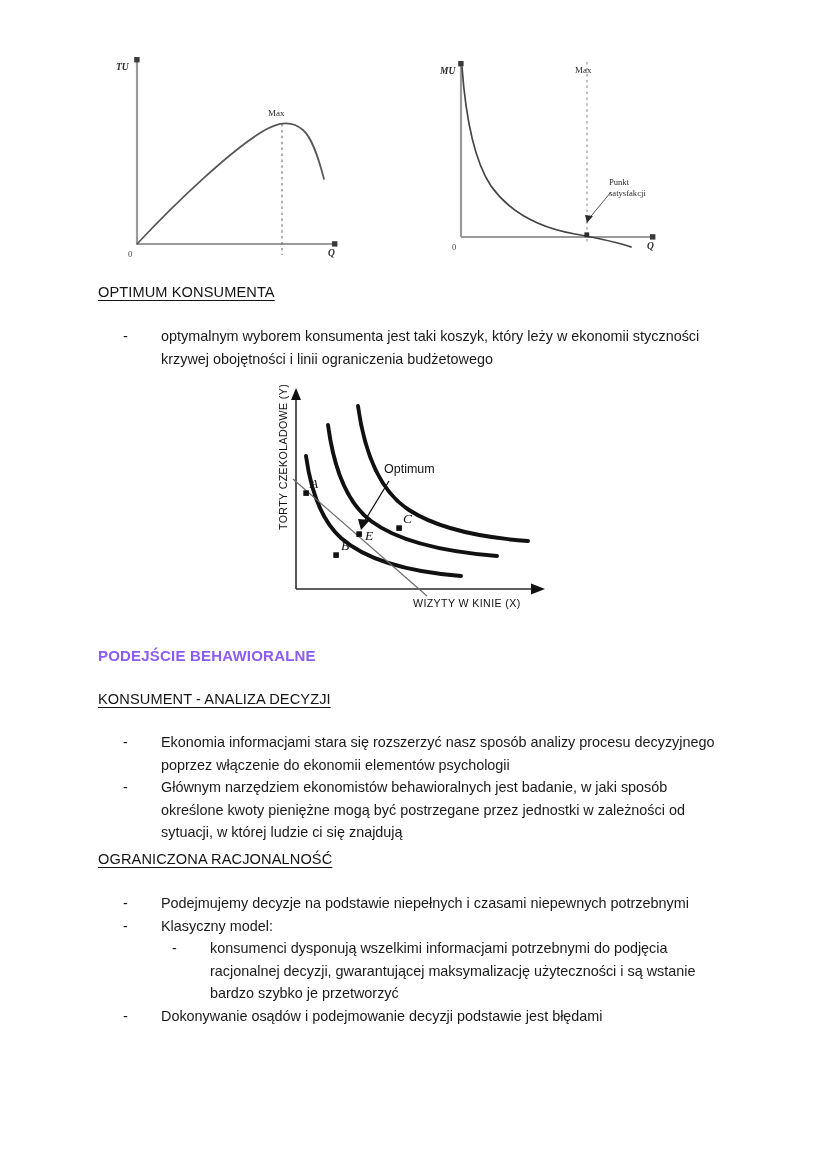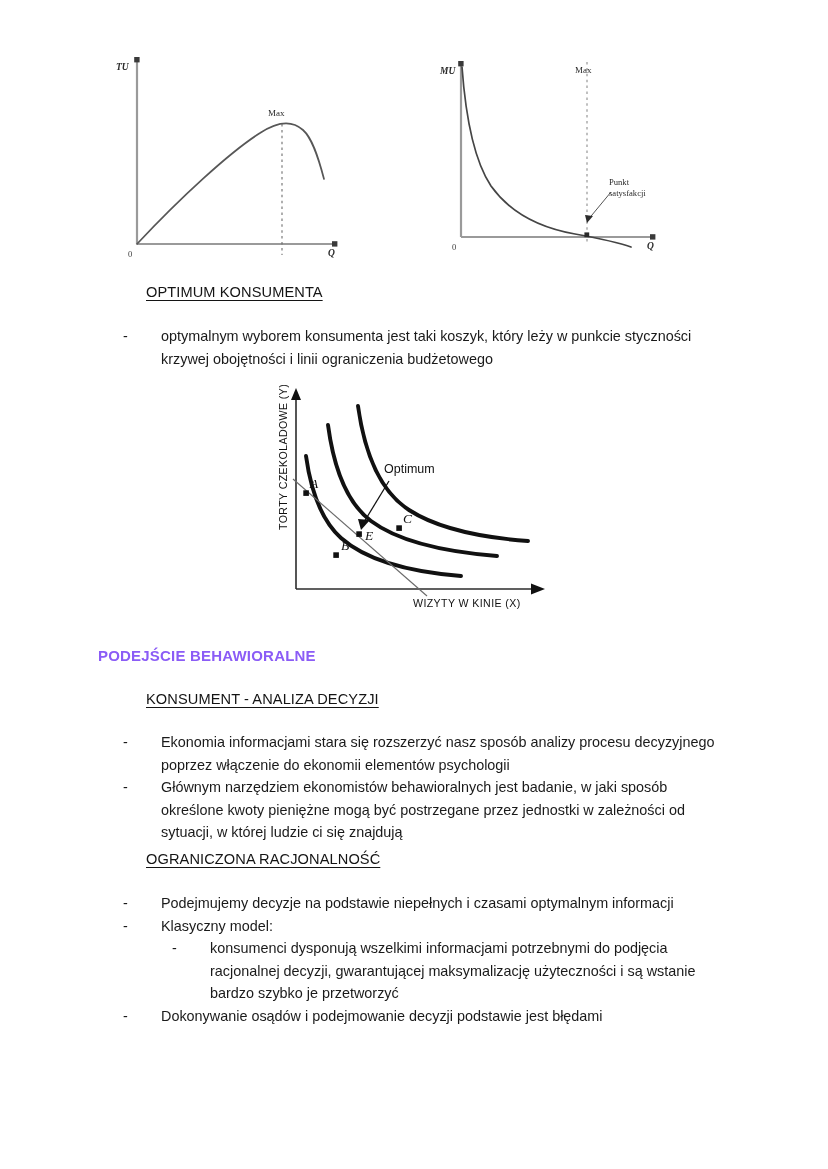--- a/index.html
+++ b/index.html
@@ -38,21 +38,20 @@
 
   
   .heading-underline {
     position: absolute;
     font-size: 14.6px;
     letter-spacing: 0.1px;
     text-decoration: underline;
     text-underline-offset: 2.5px;
     color: #141414;
     white-space: nowrap;
-    margin-left: 48px;
   }
   .heading-bold {
     position: absolute;
     font-size: 15px;
     font-weight: bold;
     letter-spacing: 0.2px;
     color: #8b5cf6;
     white-space: nowrap;
   }
 
@@ -129,21 +128,21 @@
         <text x="174" y="148" font-family="'Liberation Serif', serif" font-size="8.6" fill="#2b2b2b">satysfakcji</text>
       </svg>
     </div>
   </div>
 
   <div class="heading-underline" style="left:98px; top:284px;">OPTIMUM KONSUMENTA</div>
 
   <div class="bullets" style="left:123px; top:325px; width:600px;">
     <div class="bullet">
       <span class="dash">-</span>
-      <span class="btxt">optymalnym wyborem konsumenta jest taki koszyk, który leży w punkcie styczności krzywej obojętności i linii ograniczenia budżetowego</span>
+      <span class="btxt">optymalnym wyborem konsumenta jest taki koszyk, który leży w ekonomii styczności krzywej obojętności i linii ograniczenia budżetowego</span>
     </div>
   </div>
 
   <div class="fig-opt">
     <svg width="300" height="240" viewBox="0 0 300 240">
 
       <line x1="31" y1="209" x2="270" y2="209" stroke="#2b2b2b" stroke-width="1.6"></line>
       <line x1="31" y1="209" x2="31" y2="18" stroke="#2b2b2b" stroke-width="1.6"></line>
       <polygon points="31,8 26,20 36,20" fill="#111"></polygon>
       <polygon points="280,209 266,203.5 266,214.5" fill="#111"></polygon>
@@ -187,21 +186,21 @@
       <span class="dash">-</span>
       <span class="btxt">Głównym narzędziem ekonomistów behawioralnych jest badanie, w jaki sposób określone kwoty pieniężne mogą być postrzegane przez jednostki w zależności od sytuacji, w której ludzie ci się znajdują</span>
     </div>
   </div>
 
   <div class="heading-underline" style="left:98px; top:851px;">OGRANICZONA RACJONALNOŚĆ</div>
 
   <div class="bullets" style="left:123px; top:892px; width:600px;">
     <div class="bullet">
       <span class="dash">-</span>
-      <span class="btxt">Podejmujemy decyzje na podstawie niepełnych i czasami optymalnym informacji</span>
+      <span class="btxt">Podejmujemy decyzje na podstawie niepełnych i czasami niepewnych potrzebnymi</span>
     </div>
     <div class="bullet">
       <span class="dash">-</span>
       <span class="btxt">Klasyczny model:</span>
     </div>
     <div class="bullet sub">
       <span class="dash">-</span>
       <span class="btxt">konsumenci dysponują wszelkimi informacjami potrzebnymi do podjęcia racjonalnej decyzji, gwarantującej maksymalizację użyteczności i są wstanie bardzo szybko je przetworzyć</span>
     </div>
     <div class="bullet">

